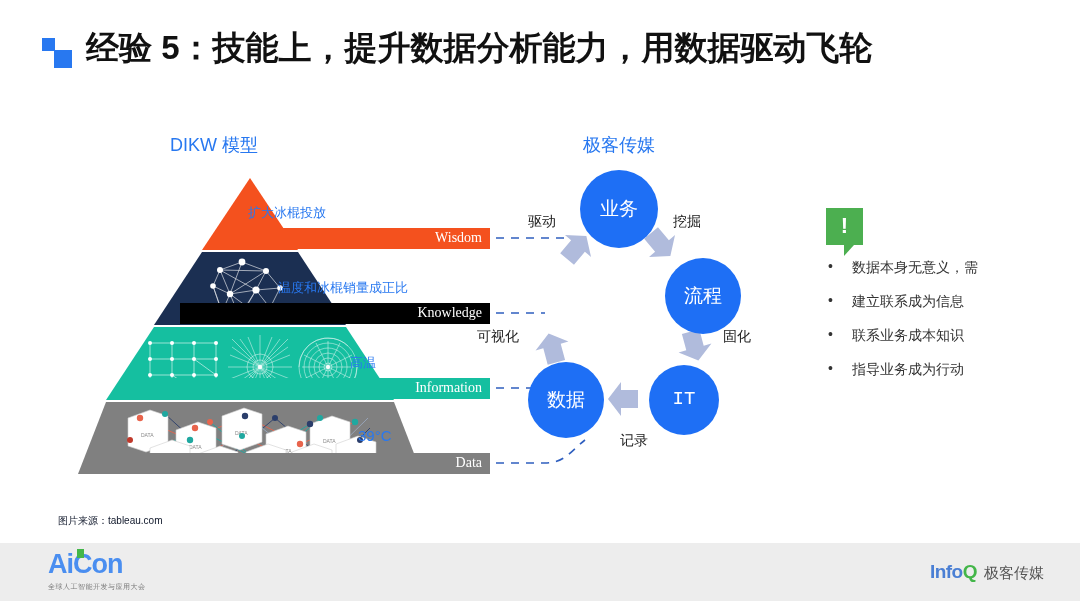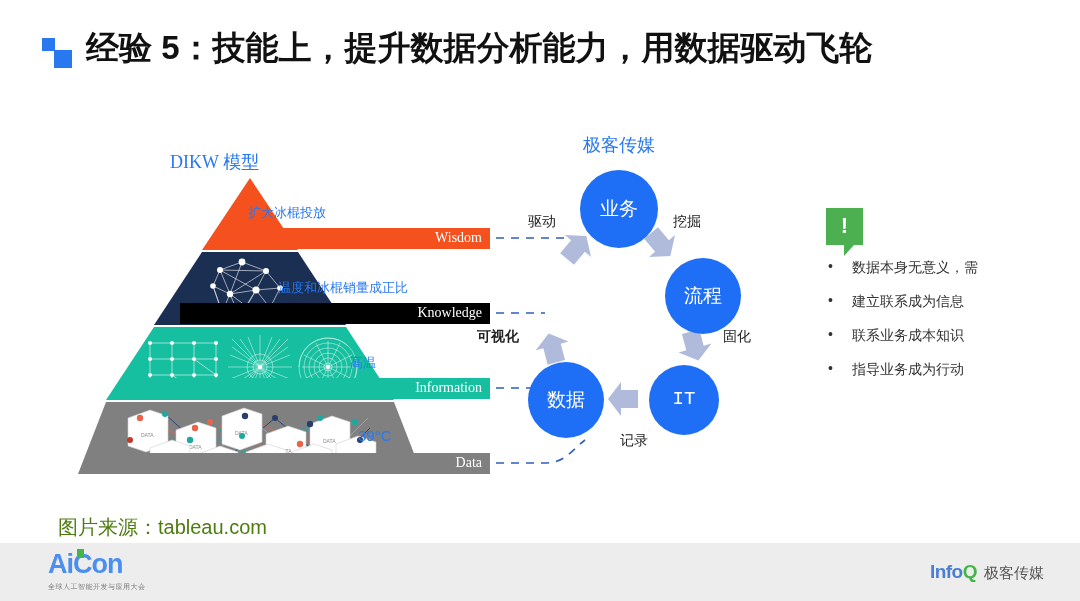--- a/index.html
+++ b/index.html
@@ -57,21 +57,21 @@
     background: #ffffff;
   }
 
   .section-title {
     position: absolute;
     font-size: 18px;
     color: #2878F0;
     font-weight: normal;
     white-space: nowrap;
   }
-  #dikw-title { left: 170px; top: 50px; font-family: Liberation Serif, serif; }
+  #dikw-title { left: 170px; top: 33px; }
   #flywheel-title { left: 583px; top: 33px; }
 
   
   #pyramid-figure {
     position: absolute;
     left: 70px; top: 78px;
     width: 360px; height: 310px;
   }
   #pyramid-figure svg { display: block; }
 
@@ -135,21 +135,21 @@
   .fw-edge-label {
     position: absolute;
     font-size: 14px;
     color: #222222;
     white-space: nowrap;
   }
   #fw-label-drive     { left: 48px;  top: 43px; }
   #fw-label-mine      { left: 193px; top: 43px; }
   #fw-label-solidify  { left: 243px; top: 158px; }
   #fw-label-record    { left: 140px; top: 262px; }
-  #fw-label-visualize { left: -3px;  top: 158px; font-weight: bold; }
+  #fw-label-visualize { left: -3px;  top: 158px; }
 
   
   #experience-panel {
     position: absolute;
     left: 826px; top: 108px;
     width: 230px;
   }
   #callout-icon {
     position: relative;
     width: 37px; height: 37px;
@@ -196,22 +196,22 @@
     position: absolute;
     left: 2px; top: -1px;
     color: #333333;
     font-size: 14px;
   }
 
   
   #source-note {
     position: absolute;
     left: 58px; top: 514px;
-    font-size: 20px;
-    color: #4d7c0f;
+    font-size: 10px;
+    color: #0f172a;
     white-space: nowrap;
   }
 
   
   #slide-footer {
     position: absolute;
     left: 0; top: 543px;
     width: 1080px; height: 58px;
     background: #EDEDED;
   }

